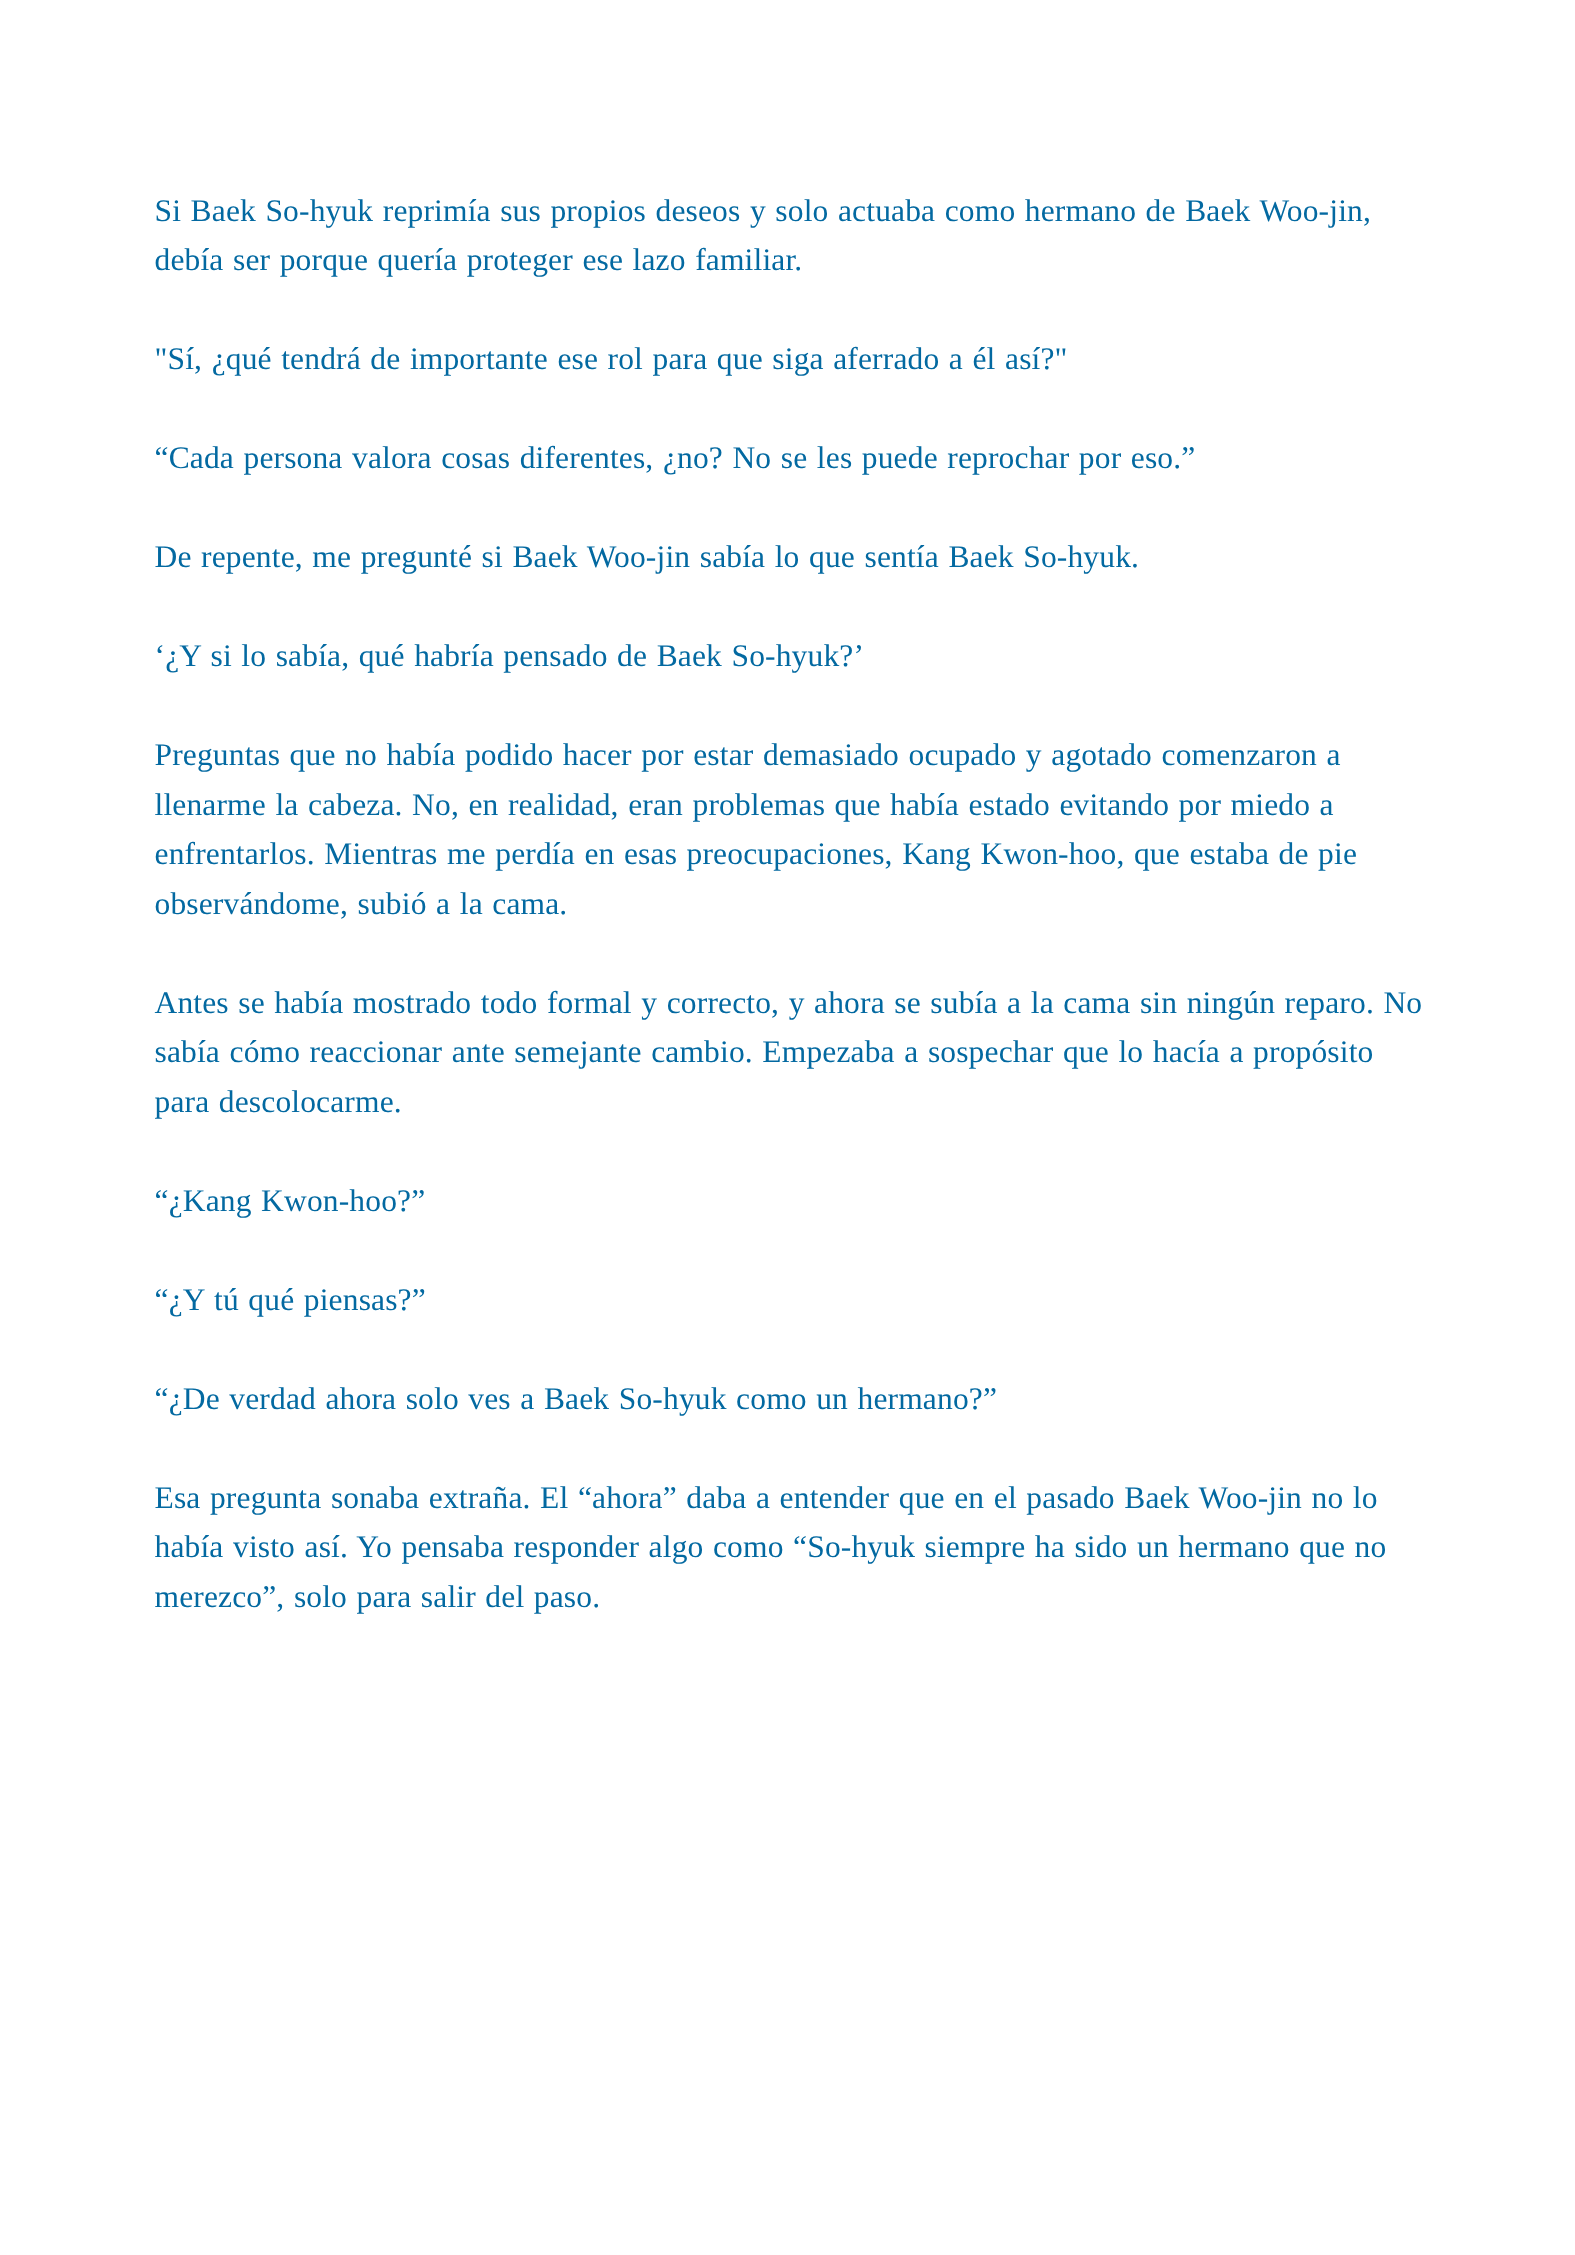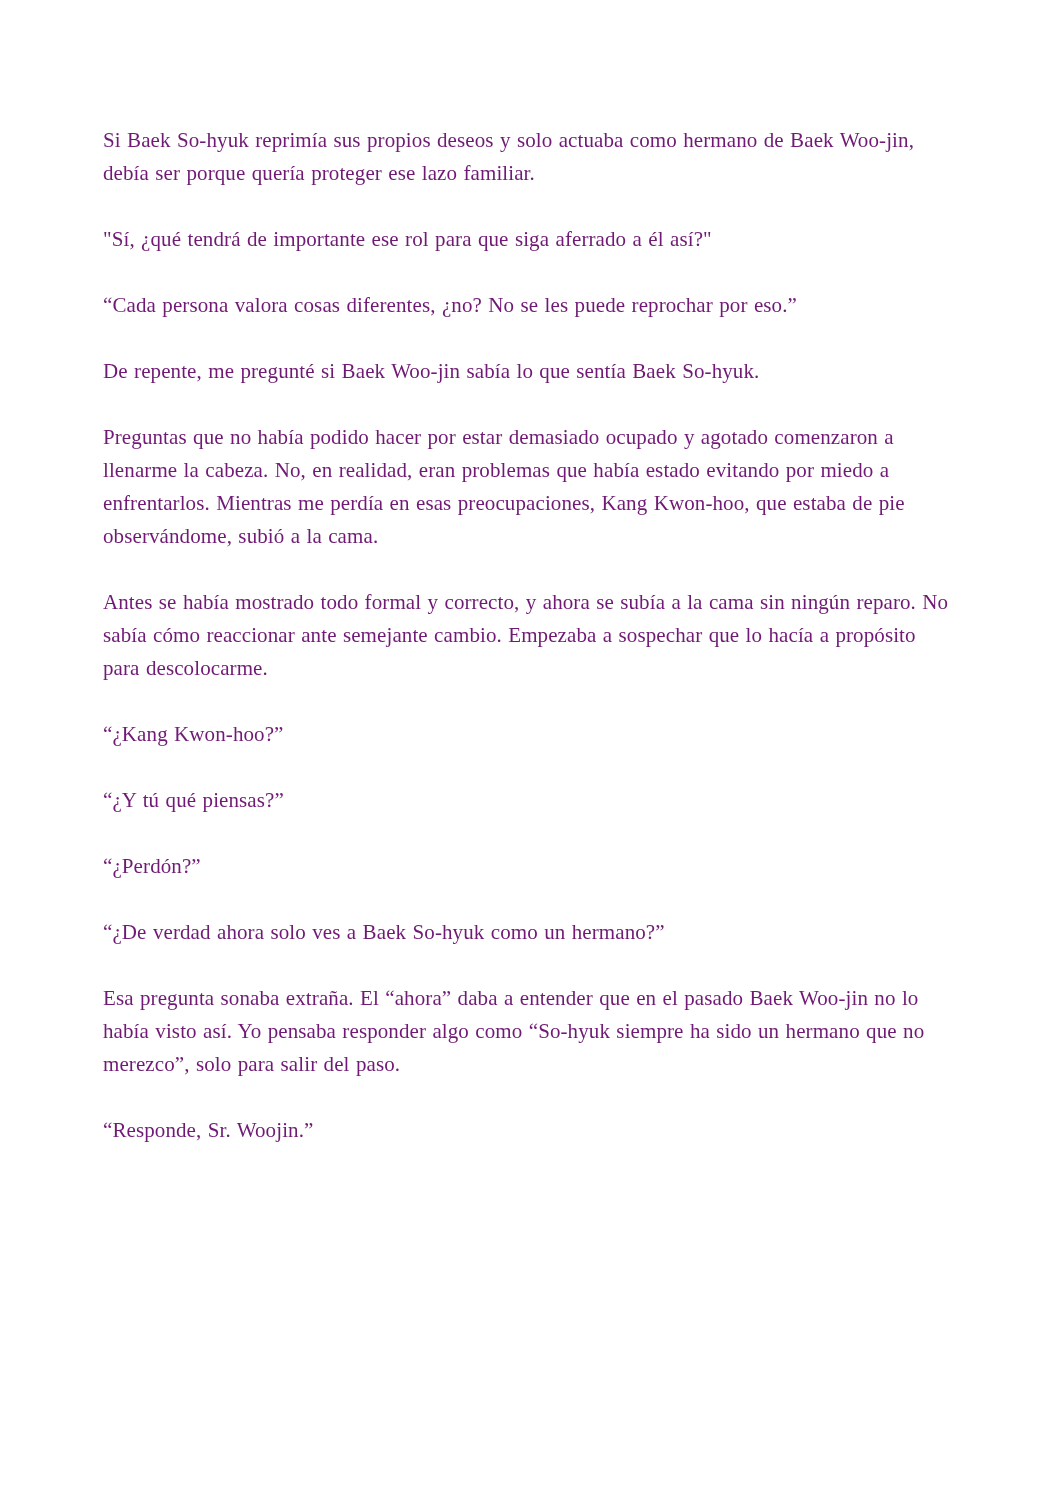--- a/index.html
+++ b/index.html
@@ -19,35 +19,34 @@
     width: 1050px;
     height: 1503px;
     padding: 124px 100px 0 103px;
     background: #ffffff;
   }
   .page p {
     margin: 0 0 33px 0;
     max-width: 847px;
     font-size: 21px;
     line-height: 33px;
-    color: #701a75;
+    color: #0369a1;
     letter-spacing: 0.1px;
     word-spacing: 1px;
     text-rendering: optimizeLegibility;
   }
 </style>
 </head>
 <body>
 
 <main class="page">
   <p>Si Baek So-hyuk reprimía sus propios deseos y solo actuaba como hermano de Baek Woo-jin, debía ser porque quería proteger ese lazo familiar.</p>
   <p>"Sí, ¿qué tendrá de importante ese rol para que siga aferrado a él así?"</p>
   <p>“Cada persona valora cosas diferentes, ¿no? No se les puede reprochar por eso.”</p>
   <p>De repente, me pregunté si Baek Woo-jin sabía lo que sentía Baek So-hyuk.</p>
+  <p>‘¿Y si lo sabía, qué habría pensado de Baek So-hyuk?’</p>
   <p>Preguntas que no había podido hacer por estar demasiado ocupado y agotado comenzaron a llenarme la cabeza. No, en realidad, eran problemas que había estado evitando por miedo a enfrentarlos. Mientras me perdía en esas preocupaciones, Kang Kwon-hoo, que estaba de pie observándome, subió a la cama.</p>
   <p>Antes se había mostrado todo formal y correcto, y ahora se subía a la cama sin ningún reparo. No sabía cómo reaccionar ante semejante cambio. Empezaba a sospechar que lo hacía a propósito para descolocarme.</p>
   <p>“¿Kang Kwon-hoo?”</p>
   <p>“¿Y tú qué piensas?”</p>
-  <p>“¿Perdón?”</p>
   <p>“¿De verdad ahora solo ves a Baek So-hyuk como un hermano?”</p>
   <p>Esa pregunta sonaba extraña. El “ahora” daba a entender que en el pasado Baek Woo-jin no lo había visto así. Yo pensaba responder algo como “So-hyuk siempre ha sido un hermano que no merezco”, solo para salir del paso.</p>
-  <p>“Responde, Sr. Woojin.”</p>
 </main>
 
 </body></html>

